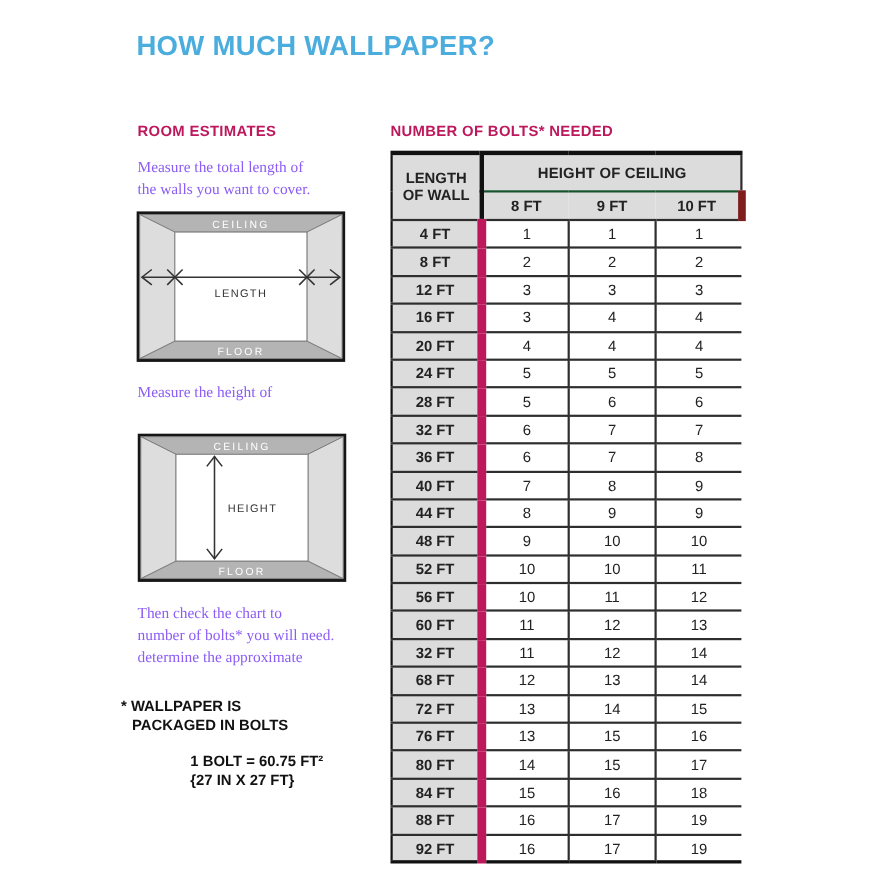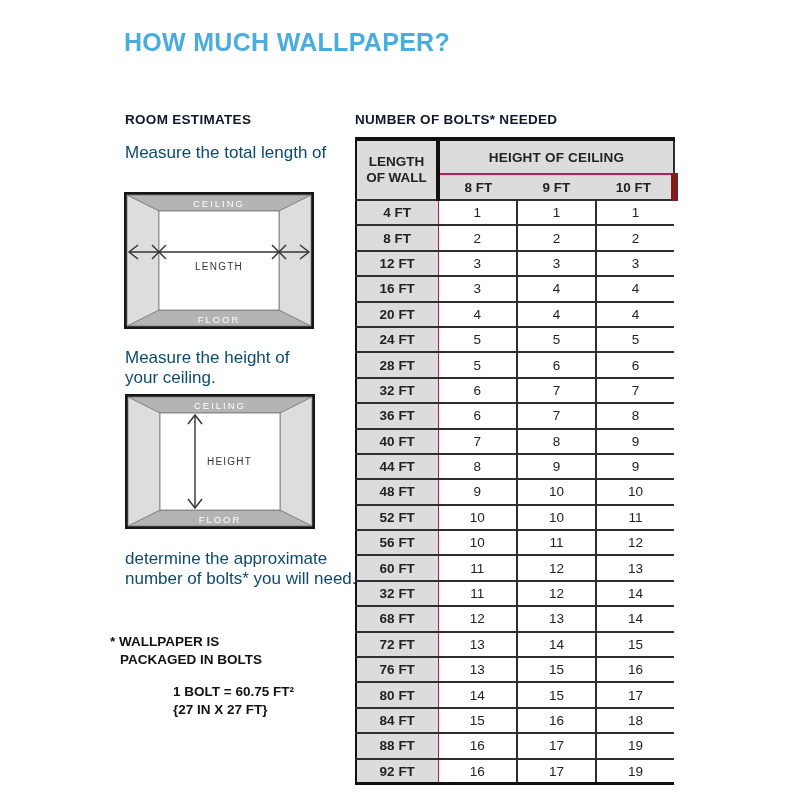--- a/index.html
+++ b/index.html
@@ -20,26 +20,26 @@
     left: 124px; top: 28px;
     font-size: 25px;
     font-weight: bold;
     letter-spacing: 0.3px;
     color: #4badde;
   }
   .section-heading {
     font-size: 13.5px;
     font-weight: bold;
     letter-spacing: 0.3px;
-    color: #0f172a;
+    color: #be185d;
   }
   .room-estimates { left: 125px; top: 112px; }
   .table-heading { left: 355px; top: 112px; width: 318px; text-align: left; }
 
-  .para { font-size: 17px; line-height: 20px; color: #0c4a6e; }
+  .para { font-size: 14px; line-height: 20px; color: #8b5cf6; font-family: Liberation Serif, serif; }
   .para1 { left: 125px; top: 143px; }
   .para2 { left: 125px; top: 348px; }
   .para3 { left: 125px; top: 549px; }
 
   .bold-note { font-size: 13.5px; line-height: 18px; font-weight: bold; color: #111; }
   .footnote { left: 110px; top: 633px; }
   .footnote .indent { padding-left: 10px; text-align: right; }
   .boltnote { left: 125px; top: 683px; margin-left: 48px; }
 
   .diagram1 { left: 124px; top: 192px; }
@@ -66,37 +66,37 @@
   .bolt-table .corner {
     background: #dcdcdc;
     border-right: 4px solid #111;
     border-bottom: 2px solid #2e2e2e;
     font-weight: bold;
     line-height: 16px;
   }
   .bolt-table .group {
     background: #dcdcdc;
     height: 35px;
-    border-bottom: 2px solid #be185d;
+    border-bottom: 2px solid #14532d;
     border-right: 2px solid #2e2e2e;
     font-weight: bold;
     letter-spacing: 0.2px;
   }
   .bolt-table .sub {
     background: #dcdcdc;
     height: 26px;
     border-bottom: 2px solid #2e2e2e;
     font-weight: bold;
   }
   .bolt-table .sub-last { border-right: 7px solid #7f1d1d; }
   .bolt-table tbody tr { height: 25.4px; }
   .bolt-table tbody th {
     background: #dcdcdc;
     font-weight: bold;
-    border-right: 1px solid #be185d;
+    border-right: 8px solid #be185d;
     border-bottom: 2px solid #2e2e2e;
   }
   .bolt-table tbody td {
     background: #ffffff;
     border-bottom: 2px solid #2e2e2e;
     border-right: 2px solid #2e2e2e;
     font-weight: normal;
   }
   .bolt-table tbody td:last-child { border-right: none; }
   .bolt-table tbody tr:last-child th,
@@ -106,20 +106,21 @@
 <body>
 
 <div class="page">
 
   <div class="abs page-title">HOW MUCH WALLPAPER?</div>
 
   <div class="abs section-heading room-estimates">ROOM ESTIMATES</div>
 
   <div class="abs para para1">
     <div>Measure the total length of</div>
+    <div>the walls you want to cover.</div>
   </div>
 
   <svg class="abs diagram1" width="190" height="137" viewBox="0 0 190 137">
     <rect x="1.5" y="1.5" width="187" height="134" fill="#ffffff" stroke="#161616" stroke-width="3"></rect>
     <polygon points="3,3 187,3 155,19 35,19" fill="#b4b4b4" stroke="#777" stroke-width="0.8"></polygon>
     <polygon points="3,134 187,134 155,118 35,118" fill="#b4b4b4" stroke="#777" stroke-width="0.8"></polygon>
     <polygon points="3,3 35,19 35,118 3,134" fill="#dddddd" stroke="#777" stroke-width="0.8"></polygon>
     <polygon points="187,3 155,19 155,118 187,134" fill="#dddddd" stroke="#777" stroke-width="0.8"></polygon>
     <rect x="35" y="19" width="120" height="99" fill="#ffffff" stroke="#777" stroke-width="0.8"></rect>
     <text x="95" y="15" text-anchor="middle" class="diag-caption">CEILING</text>
@@ -131,43 +132,43 @@
       <line x1="28" y1="53" x2="42" y2="67"></line>
       <line x1="28" y1="67" x2="42" y2="53"></line>
       <line x1="148" y1="53" x2="162" y2="67"></line>
       <line x1="148" y1="67" x2="162" y2="53"></line>
     </g>
     <text x="95" y="78" text-anchor="middle" class="diag-label">LENGTH</text>
   </svg>
 
   <div class="abs para para2">
     <div>Measure the height of</div>
-    <div>your ceiling.</div>
   </div>
 
   <svg class="abs diagram2" width="190" height="135" viewBox="0 0 190 135">
     <rect x="1.5" y="1.5" width="187" height="132" fill="#ffffff" stroke="#161616" stroke-width="3"></rect>
     <polygon points="3,3 187,3 155,19 35,19" fill="#b4b4b4" stroke="#777" stroke-width="0.8"></polygon>
     <polygon points="3,132 187,132 155,116 35,116" fill="#b4b4b4" stroke="#777" stroke-width="0.8"></polygon>
     <polygon points="3,3 35,19 35,116 3,132" fill="#dddddd" stroke="#777" stroke-width="0.8"></polygon>
     <polygon points="187,3 155,19 155,116 187,132" fill="#dddddd" stroke="#777" stroke-width="0.8"></polygon>
     <rect x="35" y="19" width="120" height="97" fill="#ffffff" stroke="#777" stroke-width="0.8"></rect>
     <text x="95" y="15" text-anchor="middle" class="diag-caption">CEILING</text>
     <text x="95" y="129" text-anchor="middle" class="diag-caption">FLOOR</text>
     <g stroke="#333" stroke-width="1.4" fill="none">
       <line x1="70" y1="21" x2="70" y2="114"></line>
       <polyline points="63,30 70,21 77,30"></polyline>
       <polyline points="63,105 70,114 77,105"></polyline>
     </g>
     <text x="82" y="71" text-anchor="start" class="diag-label">HEIGHT</text>
   </svg>
 
   <div class="abs para para3">
+    <div>Then check the chart to</div>
+    <div>number of bolts* you will need.</div>
     <div>determine the approximate</div>
-    <div>number of bolts* you will need.</div>
   </div>
 
   <div class="abs bold-note footnote">
     <div>* WALLPAPER IS</div>
     <div class="indent">PACKAGED IN BOLTS</div>
   </div>
 
   <div class="abs bold-note boltnote">
     <div>1 BOLT = 60.75 FT²</div>
     <div>{27 IN X 27 FT}</div>

